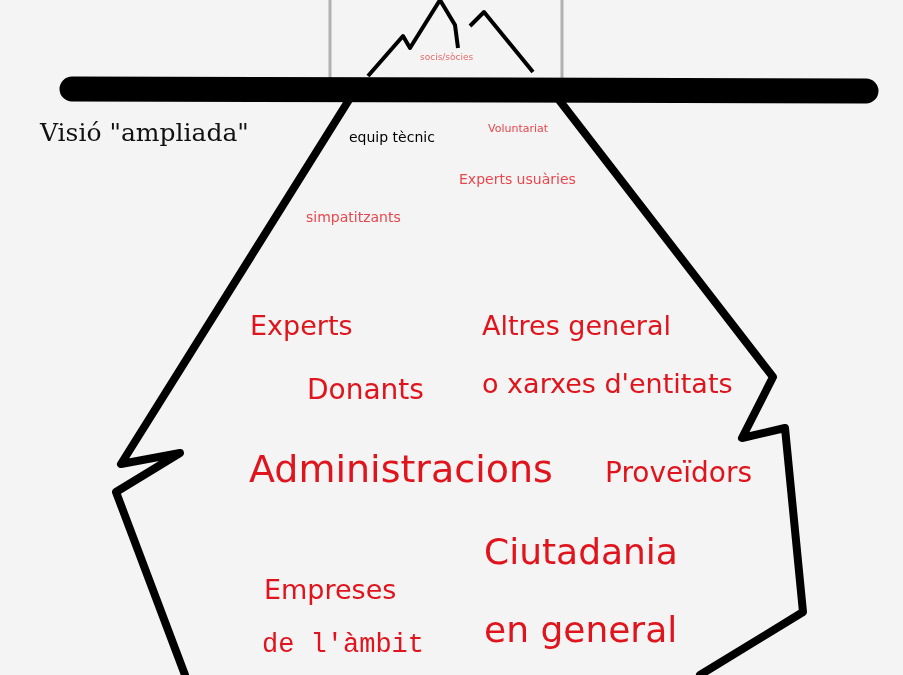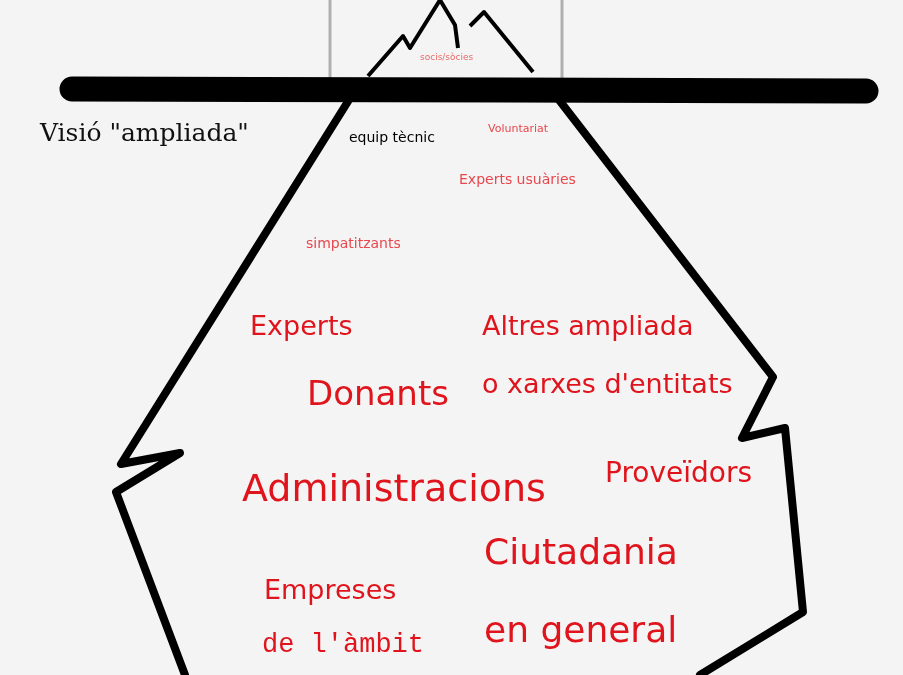--- a/index.html
+++ b/index.html
@@ -25,24 +25,24 @@
   <polyline points="556,96 773,377 742,438 785,428 803,612 700,675" fill="none" stroke="#000" stroke-width="8" stroke-linejoin="round" stroke-linecap="round"></polyline>
 </svg>
 
 <div class="title">Visió "ampliada"</div>
 
 <div class="lbl" style="left:420px;top:53px;font-size:9px;color:#e86a6a;">socis/sòcies</div>
 
 <div class="lbl" style="left:349px;top:130px;font-size:14px;color:#000000;">equip tècnic</div>
 <div class="lbl" style="left:465px;top:123px;font-size:11px;color:#e8474d;margin-left:23px;">Voluntariat</div>
 <div class="lbl" style="left:459px;top:172px;font-size:14px;color:#e8474d;">Experts usuàries</div>
-<div class="lbl" style="left:306px;top:210px;font-size:14px;color:#e8474d;margin-top:26px;">simpatitzants</div>
+<div class="lbl" style="left:306px;top:210px;font-size:14px;color:#e8474d;">simpatitzants</div>
 
 <div class="lbl" style="left:250px;top:312px;font-size:27px;">Experts</div>
-<div class="lbl" style="left:482px;top:312px;font-size:27px;">Altres ampliada</div>
-<div class="lbl" style="left:307px;top:376px;font-size:34px;">Donants</div>
+<div class="lbl" style="left:482px;top:312px;font-size:27px;">Altres general</div>
+<div class="lbl" style="left:307px;top:376px;font-size:28px;">Donants</div>
 <div class="lbl" style="left:482px;top:370px;font-size:27px;text-align:center;">o xarxes d'entitats</div>
-<div class="lbl" style="left:242px;top:450px;font-size:38px;margin-top:19px;">Administracions</div>
+<div class="lbl" style="left:249px;top:450px;font-size:38px;">Administracions</div>
 <div class="lbl" style="left:605px;top:459px;font-size:28px;">Proveïdors</div>
 <div class="lbl" style="left:484px;top:534px;font-size:36px;">Ciutadania</div>
 <div class="lbl" style="left:484px;top:612px;font-size:36px;">en general</div>
 <div class="lbl" style="left:264px;top:576px;font-size:27px;">Empreses</div>
 <div class="lbl" style="left:262px;top:632px;font-size:27px;font-family:Liberation Mono, monospace;">de l'àmbit</div>
 
 </body></html>

